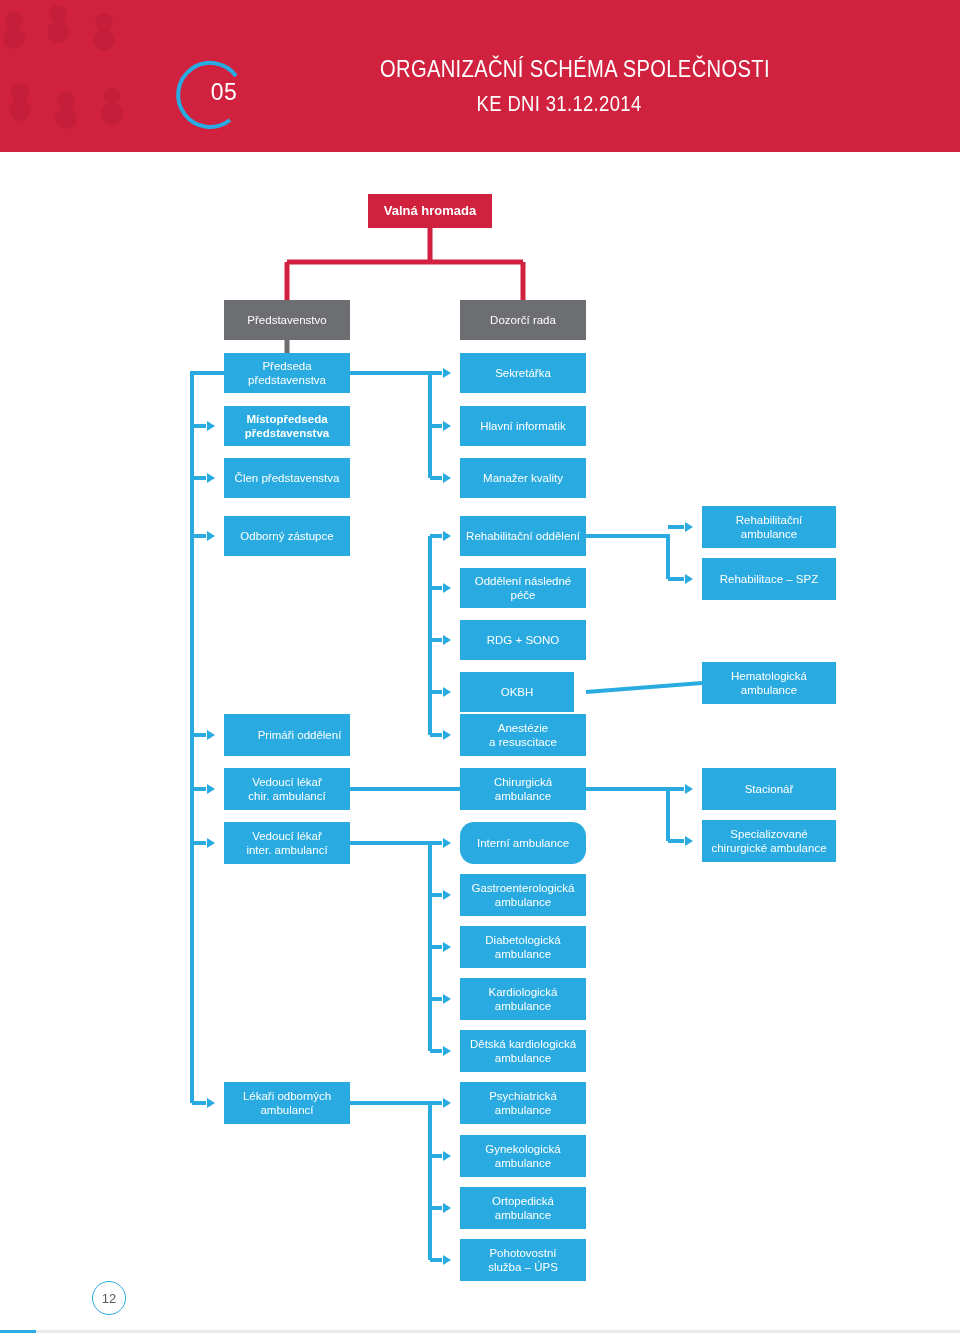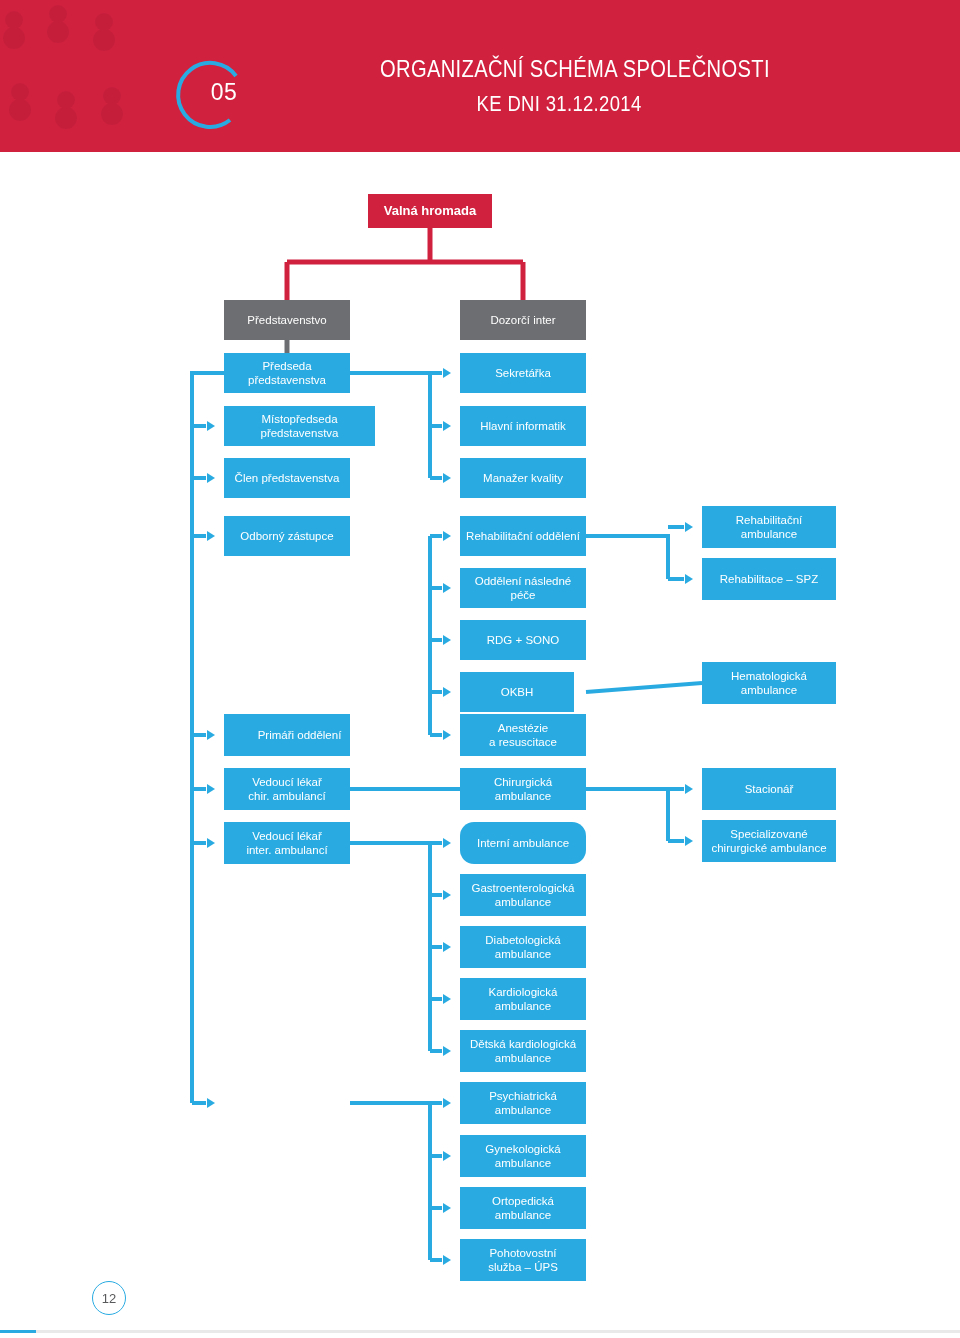--- a/index.html
+++ b/index.html
@@ -175,29 +175,29 @@
       <polyline points="430,1108 442,1108" fill="none" stroke="#29abe2" stroke-width="4" stroke-linecap="butt"></polyline>
     </svg>
 
 <div class="node red" style="left: 368px; top: 42px; width: 124px; height: 34px;">
       <span>Valná hromada</span>
     </div>
     <div class="node gray" style="left: 224px; top: 148px; width: 126px; height: 40px;">
       <span>Představenstvo</span>
     </div>
     <div class="node gray" style="left: 460px; top: 148px; width: 126px; height: 40px;">
-      <span>Dozorčí inter</span>
+      <span>Dozorčí rada</span>
     </div>
     <div class="node blue" style="left: 224px; top: 201px; width: 126px; height: 40px;">
       <span>Předseda<br>představenstva</span>
     </div>
     <div class="node blue" style="left: 460px; top: 201px; width: 126px; height: 40px;">
       <span>Sekretářka</span>
     </div>
-    <div class="node blue" style="left: 224px; top: 254px; width: 151px; height: 40px;">
+    <div class="node blue" style="left: 224px; top: 254px; width: 126px; height: 40px; font-weight: bold;">
       <span>Místopředseda<br>představenstva</span>
     </div>
     <div class="node blue" style="left: 460px; top: 254px; width: 126px; height: 40px;">
       <span>Hlavní informatik</span>
     </div>
     <div class="node blue" style="left: 224px; top: 306px; width: 126px; height: 40px;">
       <span>Člen představenstva</span>
     </div>
     <div class="node blue" style="left: 460px; top: 306px; width: 126px; height: 40px;">
       <span>Manažer kvality</span>
@@ -254,20 +254,23 @@
       <span>Gastroenterologická<br>ambulance</span>
     </div>
     <div class="node blue" style="left: 460px; top: 774px; width: 126px; height: 42px;">
       <span>Diabetologická<br>ambulance</span>
     </div>
     <div class="node blue" style="left: 460px; top: 826px; width: 126px; height: 42px;">
       <span>Kardiologická<br>ambulance</span>
     </div>
     <div class="node blue" style="left: 460px; top: 878px; width: 126px; height: 42px;">
       <span>Dětská kardiologická<br>ambulance</span>
+    </div>
+    <div class="node blue" style="left: 224px; top: 930px; width: 126px; height: 42px;">
+      <span>Lékaři odborných<br>ambulancí</span>
     </div>
     <div class="node blue" style="left: 460px; top: 930px; width: 126px; height: 42px;">
       <span>Psychiatrická<br>ambulance</span>
     </div>
     <div class="node blue" style="left: 460px; top: 983px; width: 126px; height: 42px;">
       <span>Gynekologická<br>ambulance</span>
     </div>
     <div class="node blue" style="left: 460px; top: 1035px; width: 126px; height: 42px;">
       <span>Ortopedická<br>ambulance</span>
     </div>

